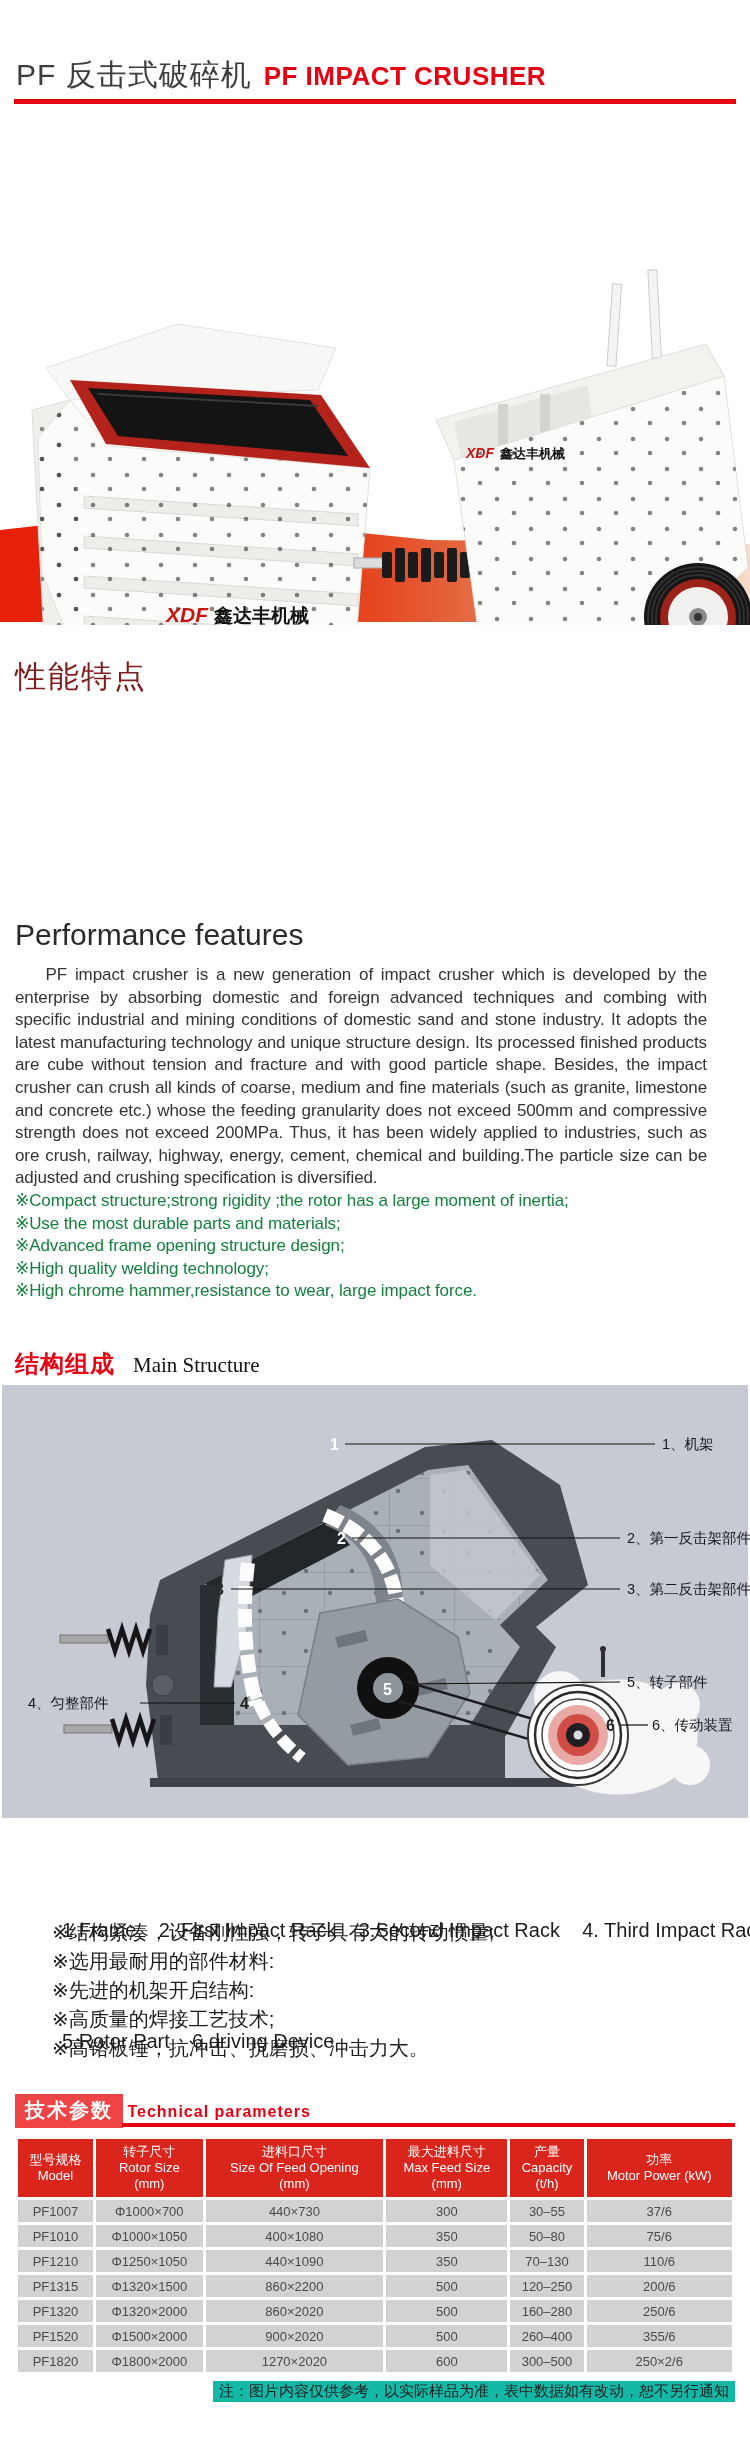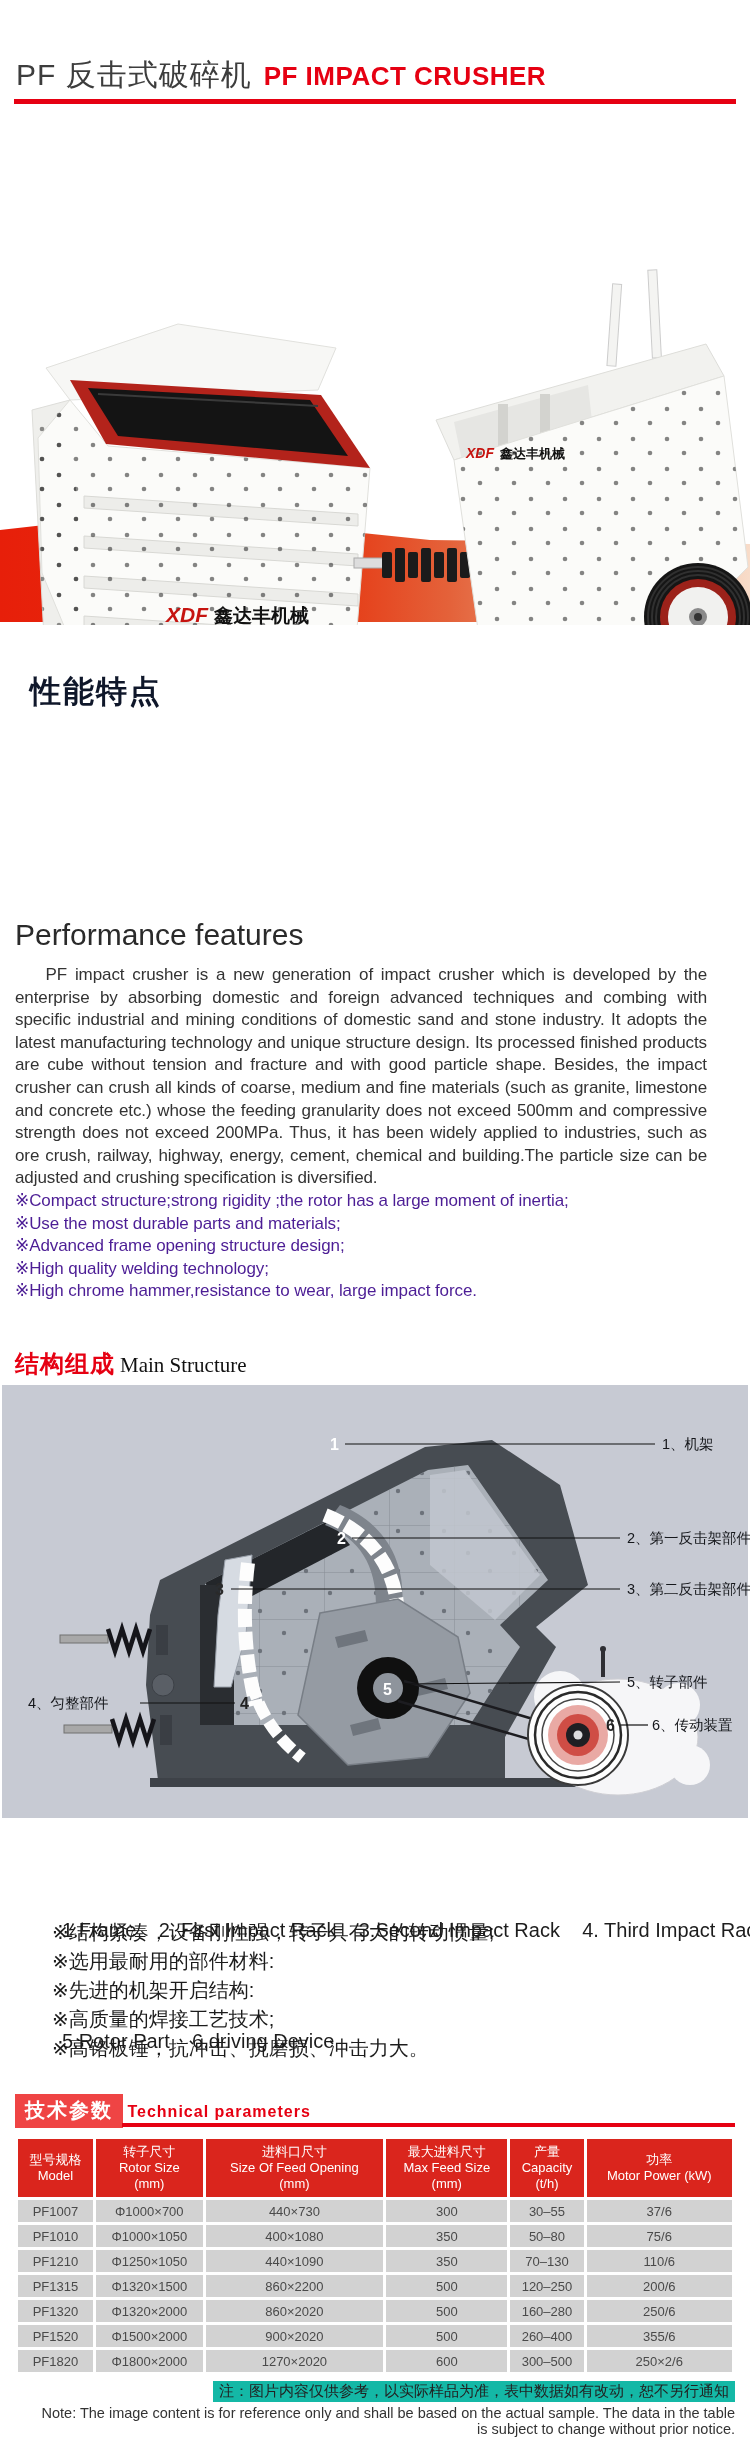--- a/index.html
+++ b/index.html
@@ -7,30 +7,30 @@
         font-family:"Liberation Sans","DejaVu Sans",sans-serif;color:#222;}
   
   .title-row{position:absolute;top:52px;left:16px;right:10px;display:flex;align-items:baseline;gap:12px;white-space:nowrap;}
   .title-zh{font-size:30px;color:#3d3d3d;letter-spacing:1px;font-weight:500;}
   .title-en{font-size:26px;color:#e60012;font-weight:bold;letter-spacing:0.5px;margin-top:9px;}
   .head-rule{position:absolute;top:99px;left:14px;width:722px;height:5px;background:#e60012;}
   
   .hero{position:absolute;top:110px;left:0;width:750px;height:515px;}
   
   .sec-zh{position:absolute;top:656px;left:15px;width:720px;}
-  .sec-zh h2{margin:15px;font-size:31px;font-weight:bold;color:#0f172a;letter-spacing:2px;}
+  .sec-zh h2{margin:0;font-size:31px;font-weight:normal;color:#7f1d1d;letter-spacing:2px;}
   .sec-zh p{margin:16px 0 0 0;font-size:21px;line-height:32px;color:#1c1c1c;text-indent:2em;text-align:justify;}
   
   .sec-en{position:absolute;top:918px;left:15px;width:692px;}
   .sec-en h2{margin:0;font-size:30px;font-weight:400;color:#2a2a2a;}
   .sec-en p{margin:12px 0 0 0;font-size:17px;line-height:22.6px;color:#333;text-indent:1.8em;text-align:justify;letter-spacing:-0.1px;}
   .sec-en ul{margin:0;padding:0;list-style:none;}
-  .sec-en li{font-size:17px;line-height:22.6px;color:#4c1d95;letter-spacing:-0.1px;}
-  
-  .struct-head{position:absolute;top:1348px;left:15px;display:flex;align-items:baseline;gap:5px;}
+  .sec-en li{font-size:17px;line-height:22.6px;color:#15803d;letter-spacing:-0.1px;}
+  
+  .struct-head{position:absolute;top:1348px;left:15px;display:flex;align-items:baseline;gap:18px;}
   .struct-zh{font-size:24px;font-weight:bold;color:#e60012;letter-spacing:1px;}
   .struct-en{font-size:21px;color:#111;font-family:"Liberation Serif","DejaVu Serif",serif;}
   .diagram{position:absolute;top:1385px;left:0;width:750px;height:433px;}
   .diagram text{font-family:"Liberation Sans","DejaVu Sans",sans-serif;}
   .caption{position:absolute;top:1838px;left:62px;width:670px;font-size:20px;color:#1d1d1d;line-height:37px;white-space:pre;}
   
   .features2{position:absolute;top:1918px;left:52px;width:680px;margin:0;padding:0;list-style:none;}
   .features2 li{font-size:20px;line-height:29px;color:#1c1c1c;}
   
   .tech-head{position:absolute;top:2094px;left:15px;right:15px;height:30px;}
@@ -354,15 +354,14 @@
           <td>Φ1800×2000</td>
           <td>1270×2020</td>
           <td>600</td>
           <td>300–500</td>
           <td>250×2/6</td>
         </tr>
       </tbody>
   </table>
 
   <div class="note-zh">注：图片内容仅供参考，以实际样品为准，表中数据如有改动，恕不另行通知</div>
-  <div class="note-en">Note: The image content is for reference only and shall be based on the actual sample. The data in the table is subject to change without prior notice.</div>
 
 </div>
 
 </body></html>

